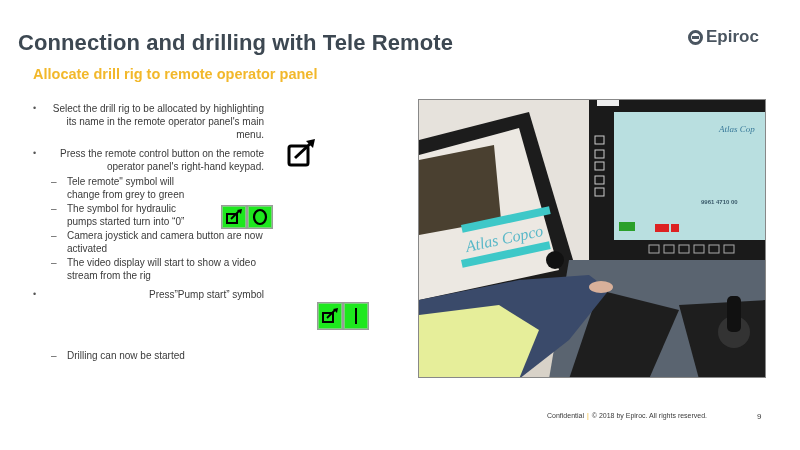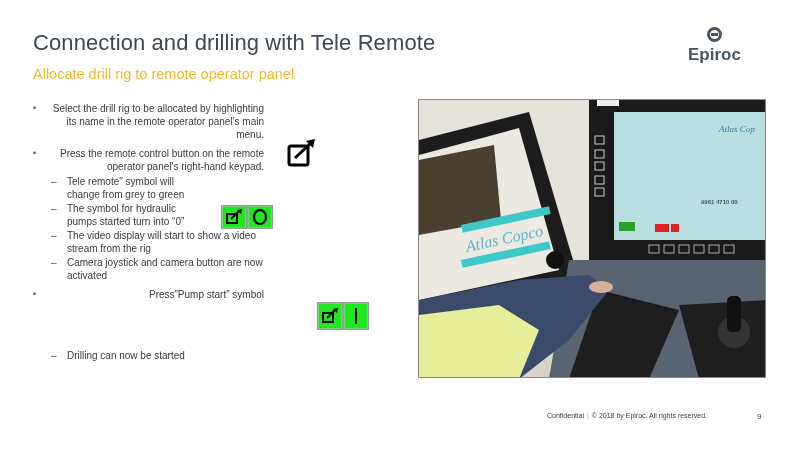--- a/index.html
+++ b/index.html
@@ -2,32 +2,32 @@
 <html><head>
   <meta charset="utf-8">
   <style>
     html, body { margin: 0; padding: 0; }
     body {
       width: 800px; height: 450px; position: relative; overflow: hidden;
       background: #ffffff;
       font-family: "Liberation Sans", sans-serif;
     }
     .title {
-      position: absolute; left: 33px; top: 30px;
-      font-size: 22px; font-weight: normal; color: #3d4852;
+      position: absolute; left: 18px; top: 30px;
+      font-size: 22px; font-weight: bold; color: #3d4852;
       letter-spacing: 0.1px;
     }
     .subtitle {
       position: absolute; left: 33px; top: 66px;
-      font-size: 14.5px; font-weight: normal; color: #f2b82b;
+      font-size: 14.5px; font-weight: bold; color: #f2b82b;
     }
     .logo {
       position: absolute; left: 688px; top: 27px;
       display: flex; align-items: center; gap: 3px;
-      color: #4a5560; font-weight: bold; font-size: 17px; flex-direction: column;
+      color: #4a5560; font-weight: bold; font-size: 17px;
     }
     .logo .mark {
       width: 15px; height: 15px; border-radius: 50%;
       border: 3px solid #4a5560; box-sizing: border-box;
       position: relative;
     }
     .logo .mark::after {
       content: ""; position: absolute; left: 1px; right: 1px; top: 3px;
       height: 3px; background: #4a5560;
     }
@@ -98,24 +98,24 @@
     <li>
       <span class="l1-text">Press the remote control button on the remote operator panel's right-hand keypad.</span>
       <ul class="l2">
         <li>
             <span class="w130">Tele remote" symbol will change from grey to green</span>
           </li>
         <li>
             <span class="w130">The symbol for hydraulic pumps started turn into “0”</span>
           </li>
         <li>
+            <span class="w210">Camera joystick and camera button are now activated</span>
+          </li>
+        <li>
             <span class="w210">The video display will start to show a video stream from the rig</span>
-          </li>
-        <li>
-            <span class="w210">Camera joystick and camera button are now activated</span>
           </li>
       </ul>
     </li>
     <li>
       <span class="l1-text">Press”Pump start” symbol</span>
       <ul class="l2">
         <li>
             <span class="w320">Drilling can now be started</span>
           </li>
       </ul>

